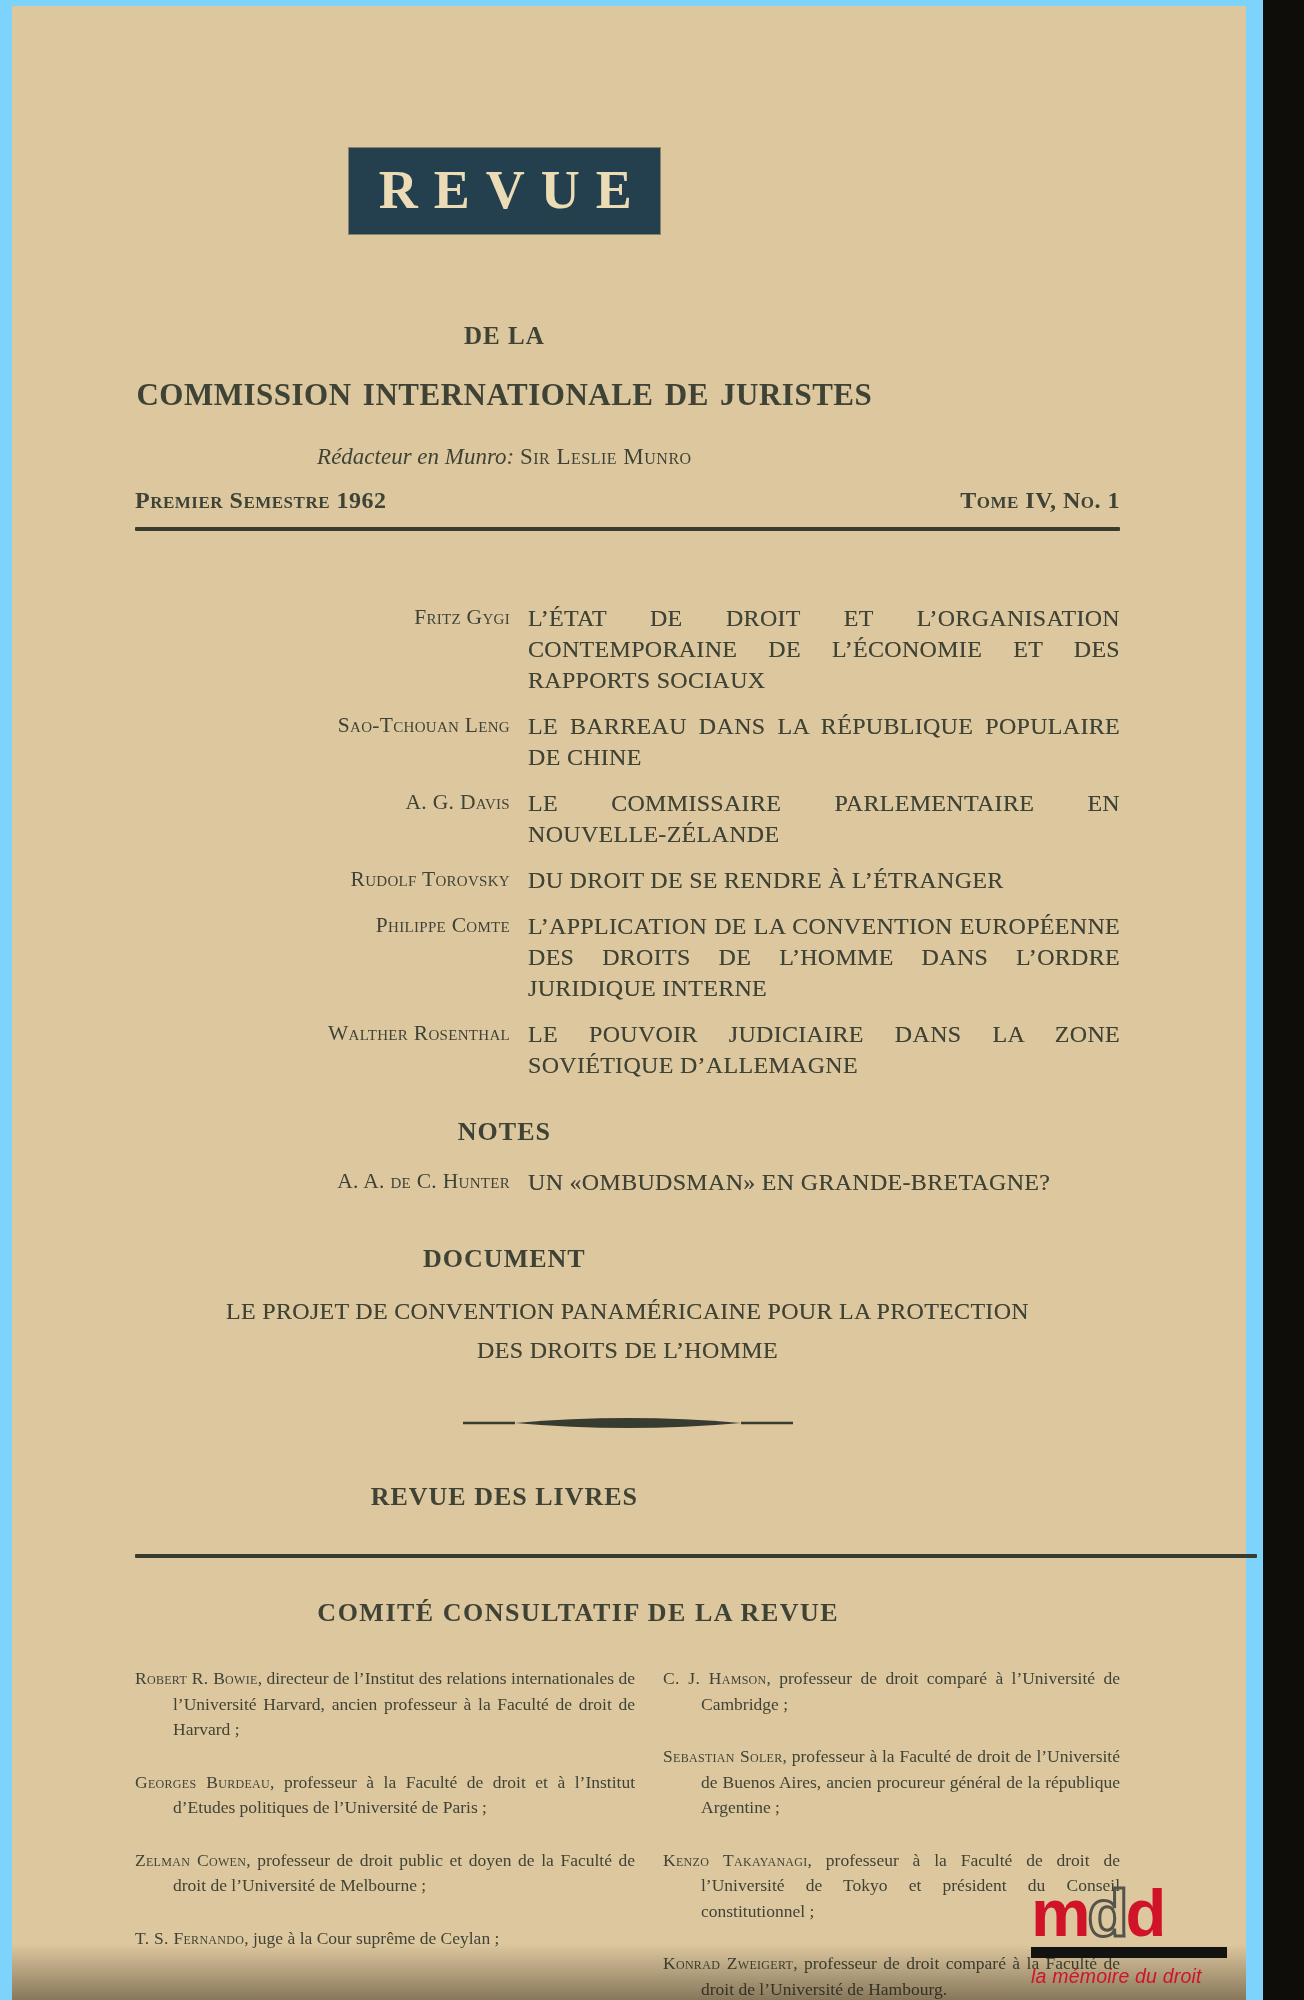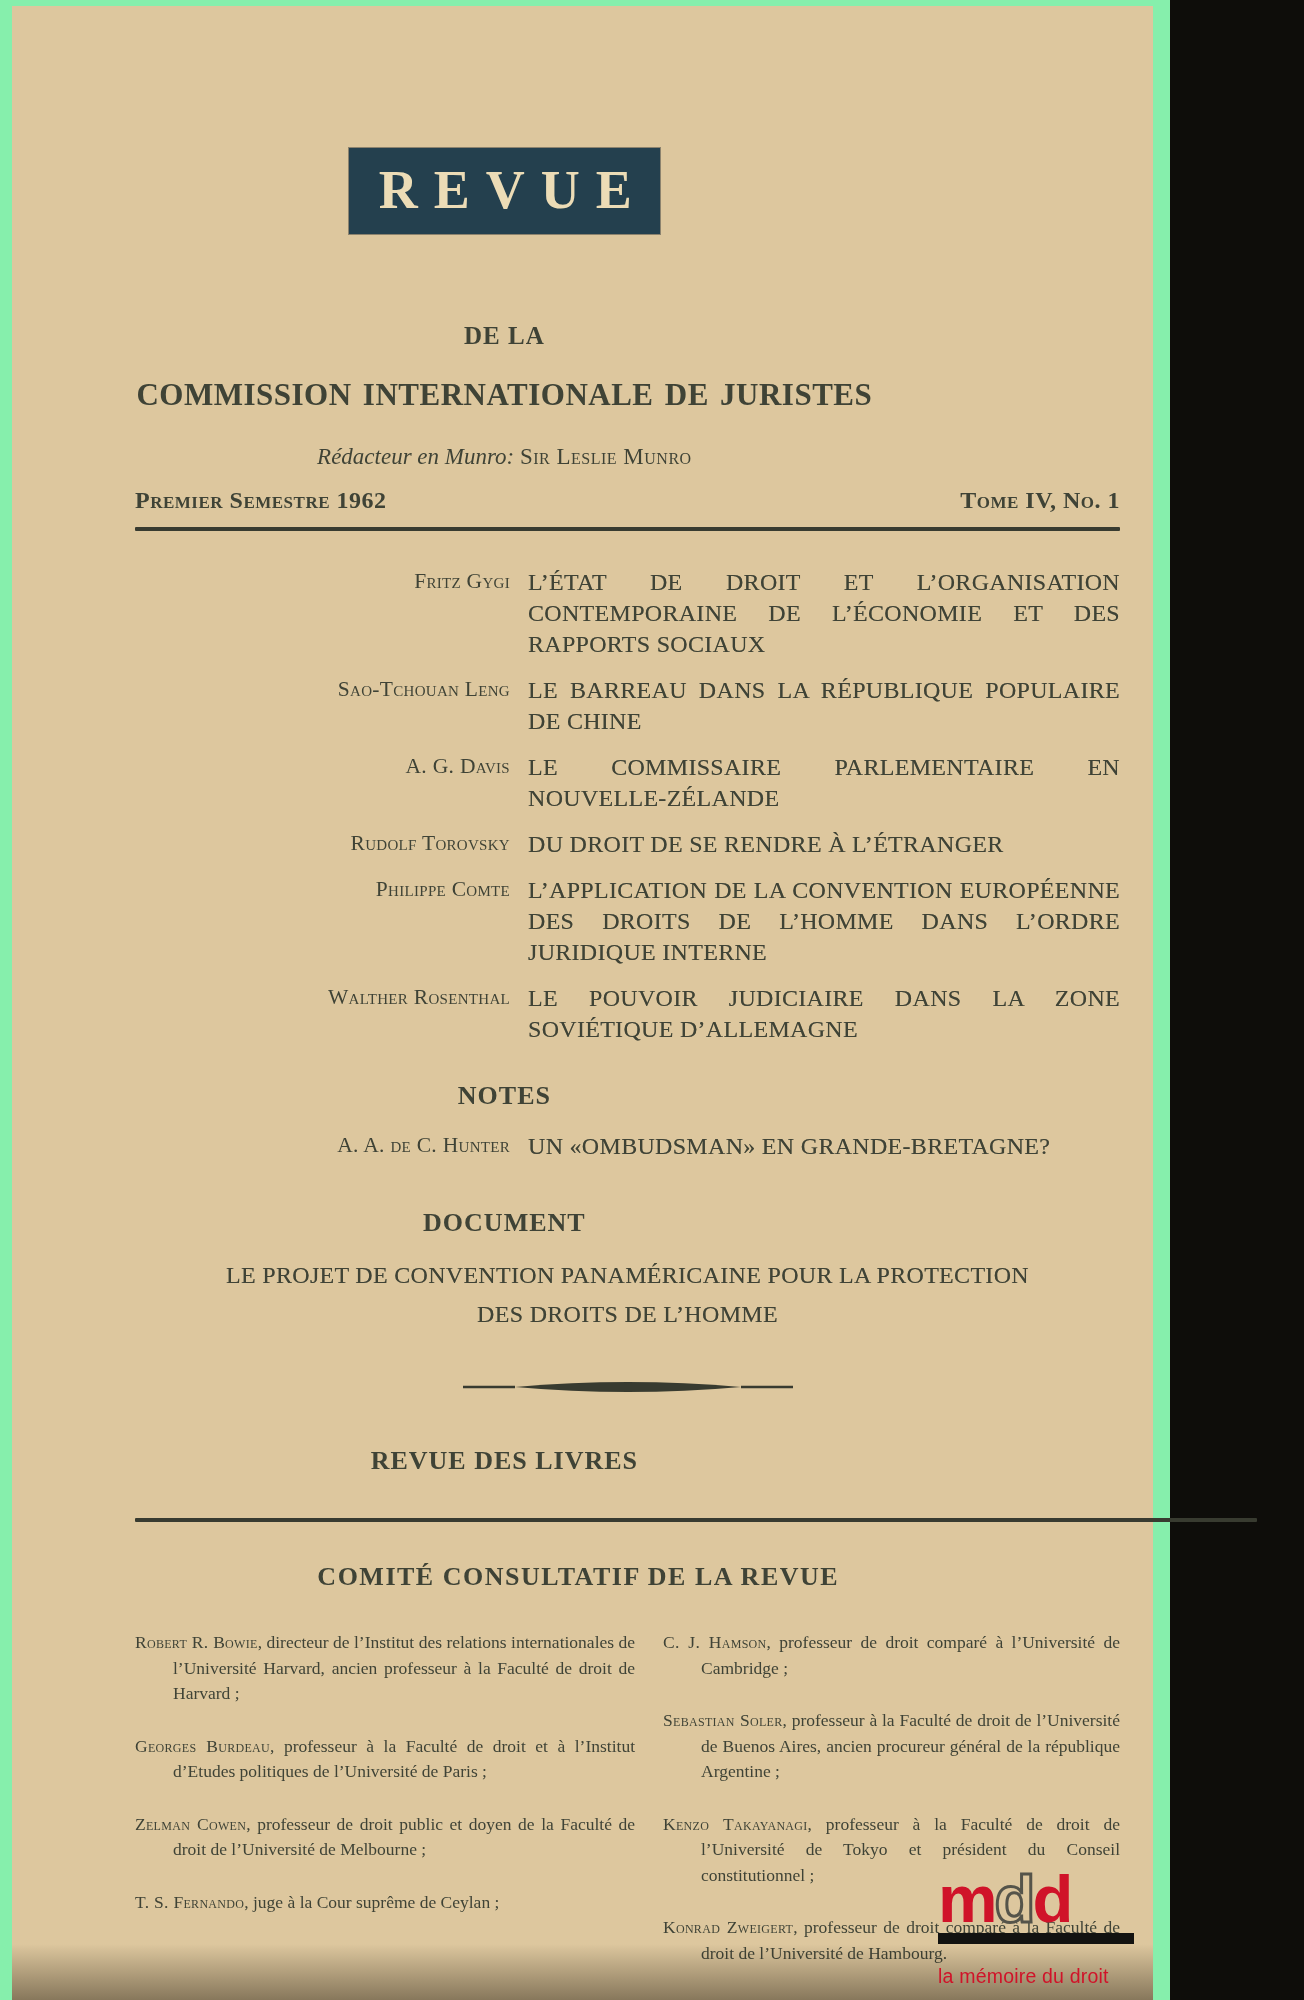--- a/index.html
+++ b/index.html
@@ -2,21 +2,21 @@
 <html><head>
 <meta charset="utf-8">
 <style>
   html,body{margin:0;padding:0;}
   body{
     width:1304px;height:2000px;
     background:#0e0d0a;
     font-family:"Liberation Serif", serif;
     overflow:hidden;
   }
-  .scan{position:relative;width:1170px;height:2000px;background:#86efac;}
+  .scan{position:relative;width:1263px;height:2000px;background:#7dd3fc;}
   
   .page{
     position:absolute;left:12px;top:6px;right:17px;bottom:0;
     background-color:#ddc79e;
     background-image:
       radial-gradient(90% 60% at 48% 32%, rgba(250,240,212,.55), rgba(250,240,212,0) 70%),
       linear-gradient(to left, rgba(95,66,32,.28), rgba(95,66,32,0) 34px),
       linear-gradient(to right, rgba(110,80,45,.20), rgba(110,80,45,0) 26px),
       linear-gradient(to right, rgba(0,0,0,0) 128px, rgba(120,90,50,.16) 131px, rgba(0,0,0,0) 135px),
       radial-gradient(30px 22px at 6% 9%, rgba(186,120,44,.26), rgba(186,120,44,0) 70%),
@@ -60,21 +60,21 @@
   }
   .dela{margin-top:88px;font-size:25px;font-weight:bold;letter-spacing:1px;}
   .org{margin-top:27px;font-size:31px;font-weight:bold;letter-spacing:.5px;word-spacing:3px;}
   .editor{margin-top:31px;font-size:23px;}
   .editor .lbl{font-style:italic;}
   .editor .nm{font-variant:small-caps;letter-spacing:.5px;}
   .issue-row{display:flex;justify-content:space-between;margin-top:17px;font-size:24px;font-weight:bold;font-variant:small-caps;letter-spacing:.5px;}
   .rule{height:4px;background:#383b30;margin-top:13px;border-radius:1px;}
   .rule.wide{width:1122px;}
 
-  .toc{margin-top:36px;}
+  .toc{margin-top:72px;}
   .toc-row{display:grid;grid-template-columns:375px 592px;column-gap:18px;margin-bottom:15px;}
   .toc-author{font-variant:small-caps;font-size:21.5px;text-align:right;padding-top:2px;letter-spacing:.3px;white-space:nowrap;}
   .toc-title{font-size:24px;line-height:31px;text-align:justify;letter-spacing:.3px;text-shadow:0 0 .5px rgba(63,67,54,.55);}
 
   .sec-heading{font-size:26px;font-weight:bold;letter-spacing:1px;}
   .notes-h{margin-top:36px;margin-bottom:20px;}
   .doc-h{margin-top:46px;margin-bottom:18px;}
   .doc-text{font-size:24px;line-height:39px;width:840px;margin:0 auto;letter-spacing:.3px;text-shadow:0 0 .5px rgba(63,67,54,.55);}
   .divider{margin-top:44px;}
   .books-h{margin-top:46px;}
@@ -87,21 +87,21 @@
     font-size:17.5px;line-height:25.5px;
     text-align:justify;
     padding-left:38px;text-indent:-38px;
   }
   .committee .nm{font-variant:small-caps;letter-spacing:.3px;}
 
   .mdd{position:absolute;right:14px;bottom:12px;width:218px;z-index:5;font-family:"Liberation Sans", sans-serif;text-align:left;}
   .mdd-word{font-size:67px;font-weight:bold;line-height:.78;letter-spacing:-3px;color:#d01329;}
   .mdd-word .outline{color:transparent;-webkit-text-stroke:3px #55544a;}
   .mdd-bar{height:11px;background:#131311;margin-top:8px;width:196px;}
-  .mdd-tag{margin-top:21px;font-size:19.5px;color:#d01329;letter-spacing:.2px;}
+  .mdd-tag{margin-top:7px;font-size:19.5px;color:#d01329;letter-spacing:.2px;font-style:italic;}
 </style>
 </head>
 <body>
 
 <div class="scan">
   <div class="page">
     <div class="content">
 
       <div class="c75 center revue-wrap">
         <div class="revue-box">REVUE</div>

